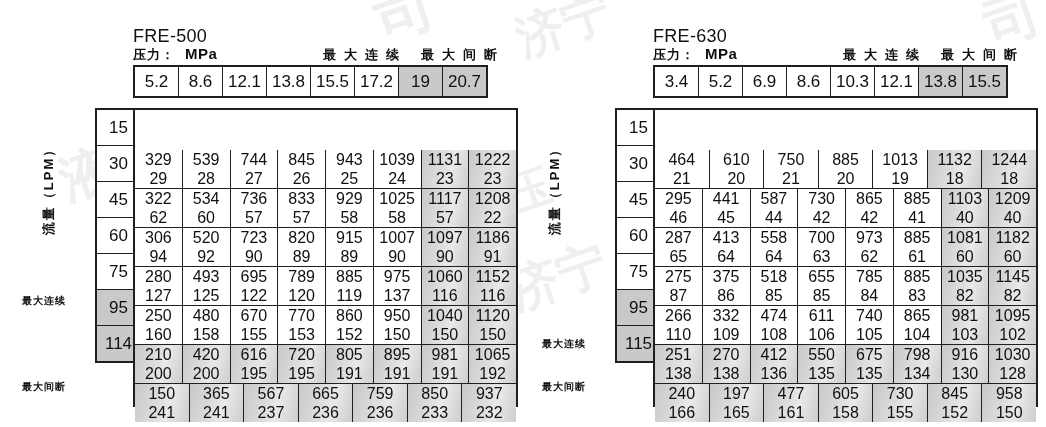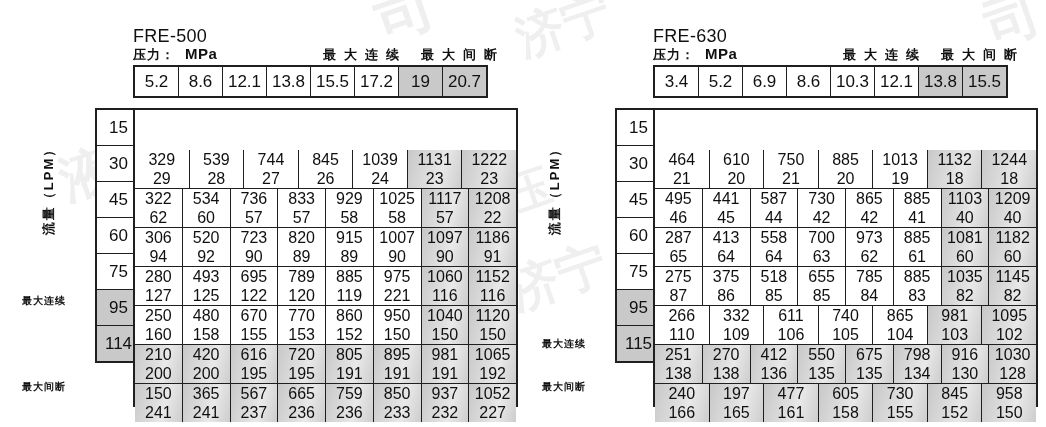--- a/index.html
+++ b/index.html
@@ -127,20 +127,24 @@
           </div>
           <div class="gcell">
             <span class="v1">744</span>
             <span class="v2">27</span>
           </div>
           <div class="gcell">
             <span class="v1">845</span>
             <span class="v2">26</span>
           </div>
           <div class="gcell">
+            <span class="v1">943</span>
+            <span class="v2">25</span>
+          </div>
+          <div class="gcell">
             <span class="v1">1039</span>
             <span class="v2">24</span>
           </div>
           <div class="gcell shaded-soft">
             <span class="v1">1131</span>
             <span class="v2">23</span>
           </div>
           <div class="gcell shaded-soft">
             <span class="v1">1222</span>
             <span class="v2">23</span>
@@ -230,21 +234,21 @@
           <div class="gcell">
             <span class="v1">789</span>
             <span class="v2">120</span>
           </div>
           <div class="gcell">
             <span class="v1">885</span>
             <span class="v2">119</span>
           </div>
           <div class="gcell">
             <span class="v1">975</span>
-            <span class="v2">221</span>
+            <span class="v2">137</span>
           </div>
           <div class="gcell shaded-soft">
             <span class="v1">1060</span>
             <span class="v2">116</span>
           </div>
           <div class="gcell shaded-soft">
             <span class="v1">1152</span>
             <span class="v2">116</span>
           </div>
         </div>
@@ -337,24 +341,20 @@
             <span class="v1">759</span>
             <span class="v2">236</span>
           </div>
           <div class="gcell shaded-soft">
             <span class="v1">850</span>
             <span class="v2">233</span>
           </div>
           <div class="gcell shaded-soft">
             <span class="v1">937</span>
             <span class="v2">232</span>
-          </div>
-          <div class="gcell shaded-soft">
-            <span class="v1">1052</span>
-            <span class="v2">227</span>
           </div>
         </div>
       </div>
   </section>
 
   <section class="tbl" id="table-1">
     <div class="title">FRE-630</div>
     <div class="pline">
       <span class="plabel">压力：</span>
       <span class="unit">MPa</span>
@@ -411,21 +411,21 @@
             <span class="v1">1132</span>
             <span class="v2">18</span>
           </div>
           <div class="gcell shaded-soft">
             <span class="v1">1244</span>
             <span class="v2">18</span>
           </div>
         </div>
         <div class="grow">
           <div class="gcell">
-            <span class="v1">495</span>
+            <span class="v1">295</span>
             <span class="v2">46</span>
           </div>
           <div class="gcell">
             <span class="v1">441</span>
             <span class="v2">45</span>
           </div>
           <div class="gcell">
             <span class="v1">587</span>
             <span class="v2">44</span>
           </div>
@@ -521,20 +521,24 @@
         <div class="grow">
           <div class="gcell">
             <span class="v1">266</span>
             <span class="v2">110</span>
           </div>
           <div class="gcell">
             <span class="v1">332</span>
             <span class="v2">109</span>
           </div>
           <div class="gcell">
+            <span class="v1">474</span>
+            <span class="v2">108</span>
+          </div>
+          <div class="gcell">
             <span class="v1">611</span>
             <span class="v2">106</span>
           </div>
           <div class="gcell">
             <span class="v1">740</span>
             <span class="v2">105</span>
           </div>
           <div class="gcell">
             <span class="v1">865</span>
             <span class="v2">104</span>

